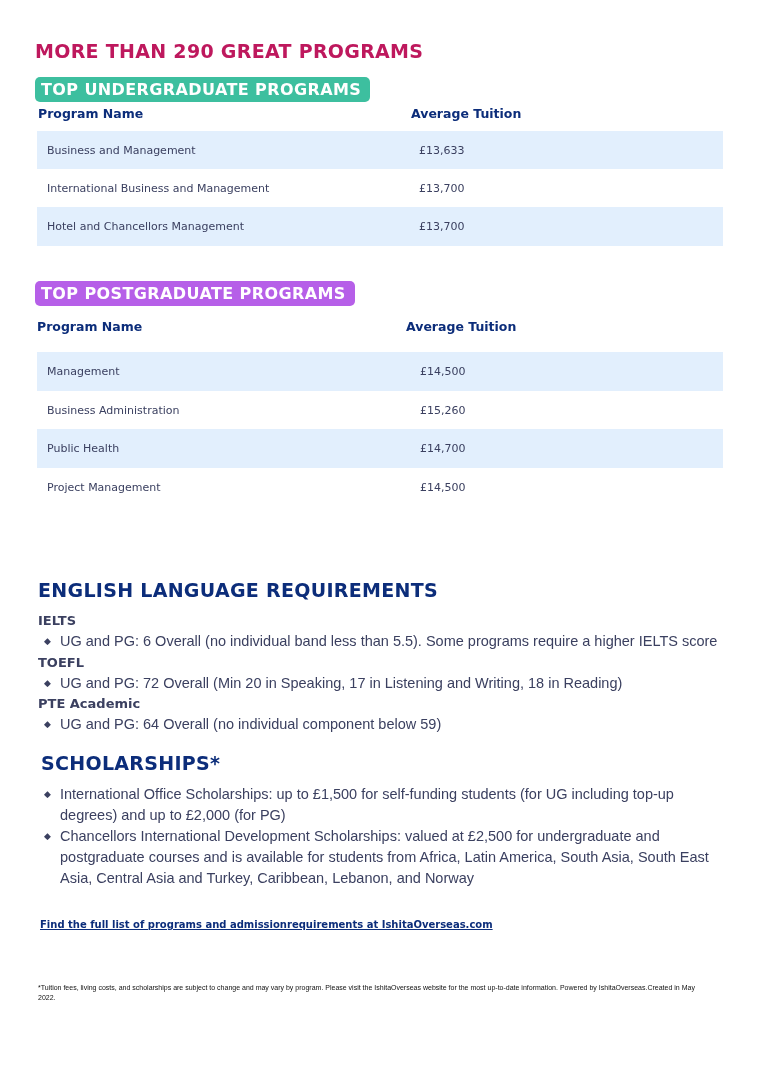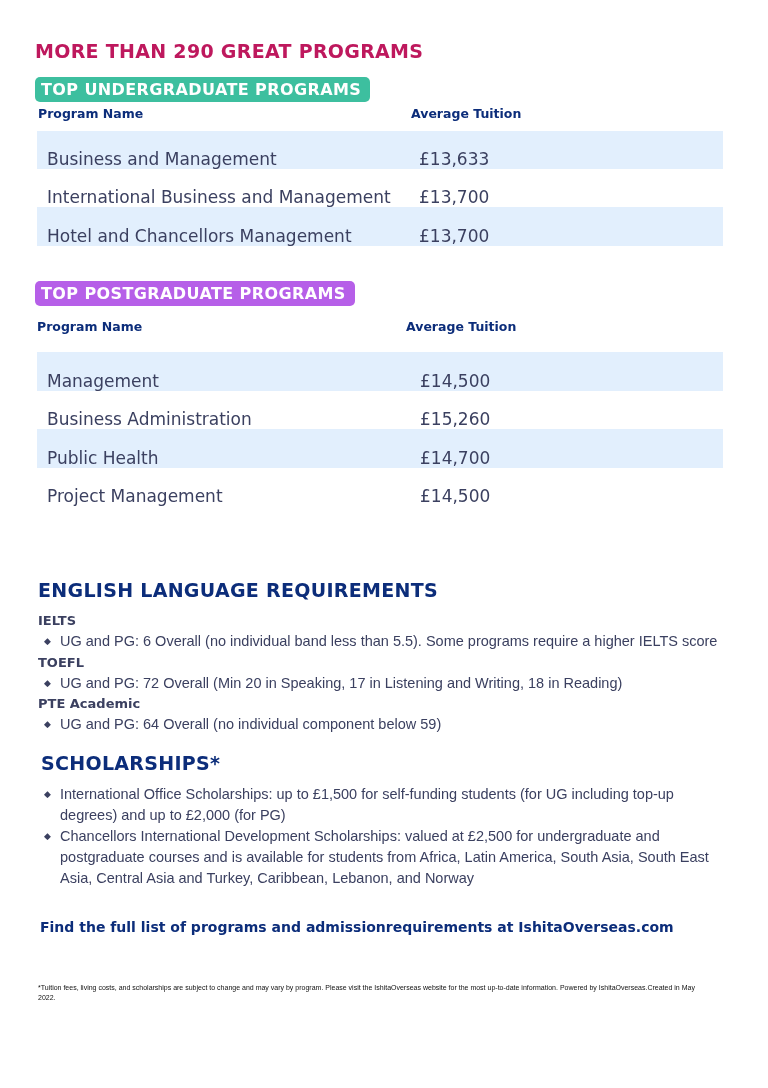--- a/index.html
+++ b/index.html
@@ -18,21 +18,21 @@
     }
     .badge.ug { top: 77px; background: #3dbf9f; }
     .badge.pg { top: 281px; background: #b65fe8; }
 
     .col-head {
       position: absolute; font-size: 12.5px; font-weight: bold; color: #0c2d7a;
     }
 
     .table { position: absolute; left: 37px; width: 686px; }
     .row {
-      display: flex; align-items: flex-end; font-size: 17px; color: #3b4060;
+      display: flex; align-items: center; font-size: 11px; color: #3b4060;
     }
     .row.shade { background: #e2effd; }
     .cell-name { padding-left: 10px; line-height: 19px; }
     .cell-fee { position: absolute; }
 
     .section-title {
       position: absolute; left: 38px; font-size: 19px; font-weight: bold; color: #0c2d7a; letter-spacing: 0.3px;
     }
 
     .sub-head {
@@ -45,21 +45,21 @@
     .bullet-dot { display: inline-block; width: 16px; font-size: 9px; vertical-align: 2px; }
 
     .schol-list { position: absolute; left: 44px; top: 784px; width: 680px; }
     .schol-item {
       display: flex; font-family: "Liberation Sans", sans-serif; font-size: 14.5px; color: #3b4060; line-height: 21px; margin-bottom: 0px;
     }
     .schol-item .bullet-dot { flex: 0 0 16px; }
 
     .link {
       position: absolute; left: 40px; top: 919px;
-      font-size: 14px; font-weight: bold; color: #0c2d7a; 
+      font-size: 10px; font-weight: bold; color: #0c2d7a; text-decoration: underline;
     }
 
     .footnote {
       position: absolute; left: 38px; top: 983px; width: 660px;
       font-family: "Liberation Sans", sans-serif; font-size: 7px; line-height: 9.5px; color: #111111;
     }
   </style>
 </head>
 <body>
 

